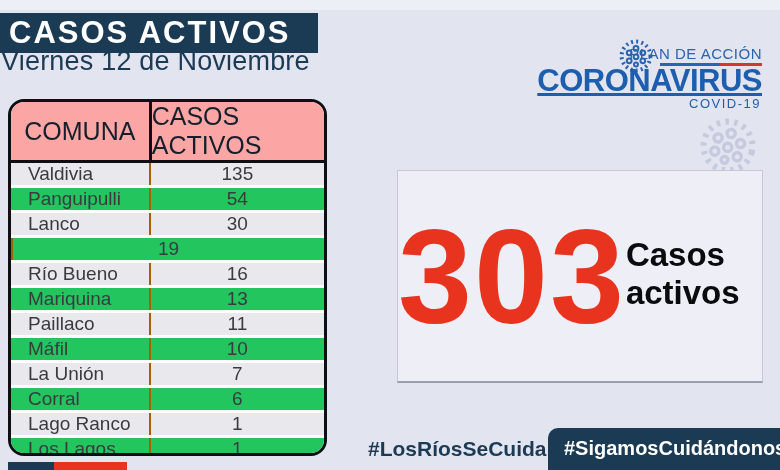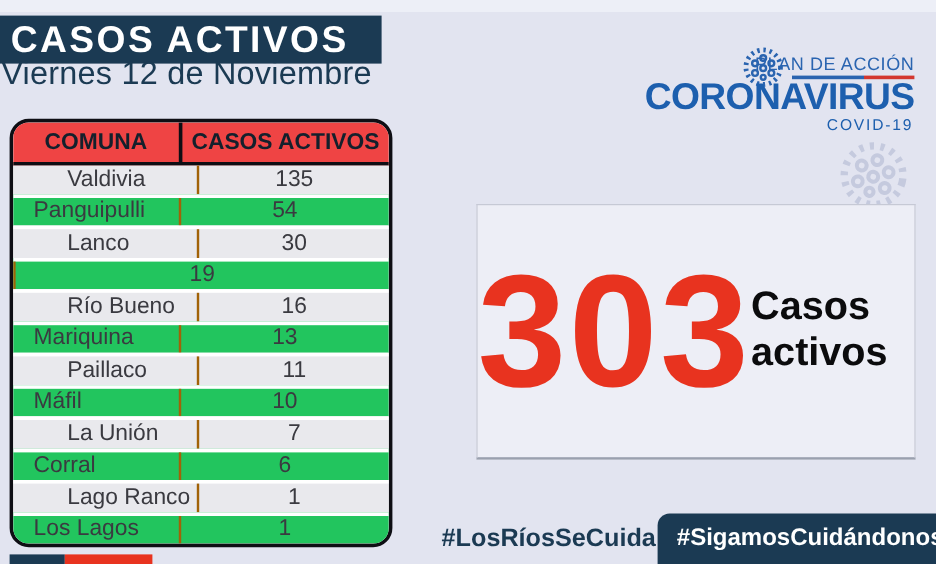--- a/index.html
+++ b/index.html
@@ -22,47 +22,47 @@
     color:#1b3a53;font-size:27px;letter-spacing:0.2px;
   }
 
   
   .tbl{
     position:absolute;left:8px;top:99px;width:319px;height:357px;
     border:3px solid #0e0e14;border-radius:16px;background:#ffffff;
     box-sizing:border-box;display:flex;flex-direction:column;overflow:hidden;
   }
   .tbl-head{
-    flex:0 0 33px;display:flex;background:#ef4444;
+    flex:0 0 33px;display:flex;background:#fca5a5;
     border-bottom:3px solid #0e0e14;
-    font-weight:bold;font-size:19px;color:#13202c;
+    font-weight:normal;font-size:25px;color:#13202c;
   }
   .tbl-head .c-name{justify-content:center;padding-left:0;}
   .tbl-body{flex:1;display:flex;flex-direction:column;}
   .t-row{display:flex;flex:1;font-size:19px;color:#3a3a40;border-top:3px solid #ffffff;}
   .tbl-body div.t-row:first-of-type{border-top:none;}
-  .row-light{background:#e9e9ed;padding-left:28px;}
+  .row-light{background:#e9e9ed;}
   .row-dark{background:#22c55e;text-align:right;}
   .c-name{flex:0 0 44%;display:flex;align-items:center;padding-left:17px;box-sizing:border-box;}
   .c-val{flex:1;display:flex;align-items:center;justify-content:center;border-left:2px solid #a16207;}
   .tbl-head .c-val{border-left:3px solid #0e0e14;}
 
   
   .logo{position:absolute;left:556px;top:32px;width:206px;height:84px;}
   .logo .virus-sm{position:absolute;left:60px;top:4px;width:40px;height:40px;color:#2a64b0;}
   .logo .plan{
     position:absolute;right:0;top:13px;color:#2a64b0;
     font-size:15px;letter-spacing:0.5px;font-weight:500;white-space:nowrap;
   }
   .logo .rule{position:absolute;right:0;top:31px;width:102px;height:3px;display:flex;}
   .logo .rule .b{width:60px;background:#2a64b0;}
   .logo .rule .r{width:42px;background:#d3372f;}
   .logo .brand{
     position:absolute;right:0;top:31px;color:#1d5fae;
-    font-size:31px;font-weight:bold;letter-spacing:-0.5px;white-space:nowrap;
+    font-size:31px;font-weight:bold;letter-spacing:-0.5px;white-space:nowrap;text-decoration:underline;
   }
   .logo .covid{
     position:absolute;right:1px;top:64px;color:#1d5fae;
     font-size:13px;letter-spacing:1.5px;font-weight:500;
   }
 
   
   .virus-wm{
     position:absolute;left:694px;top:112px;width:68px;height:68px;
     color:#c5cade;transform:rotate(14deg);

